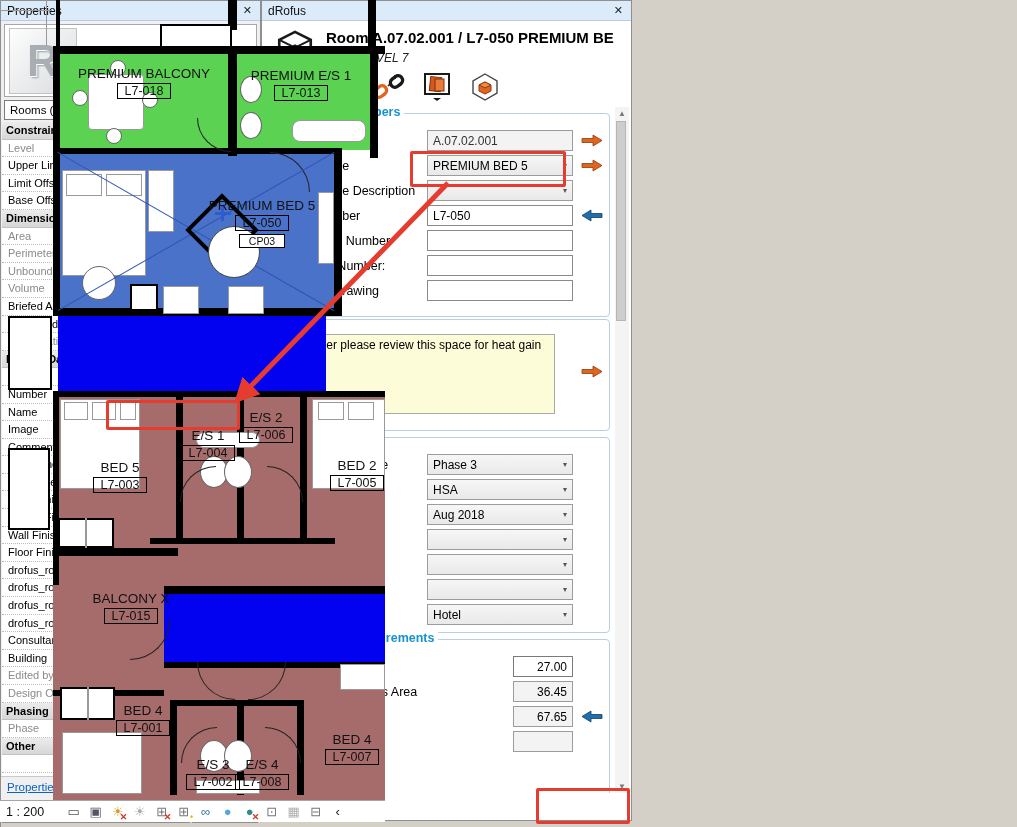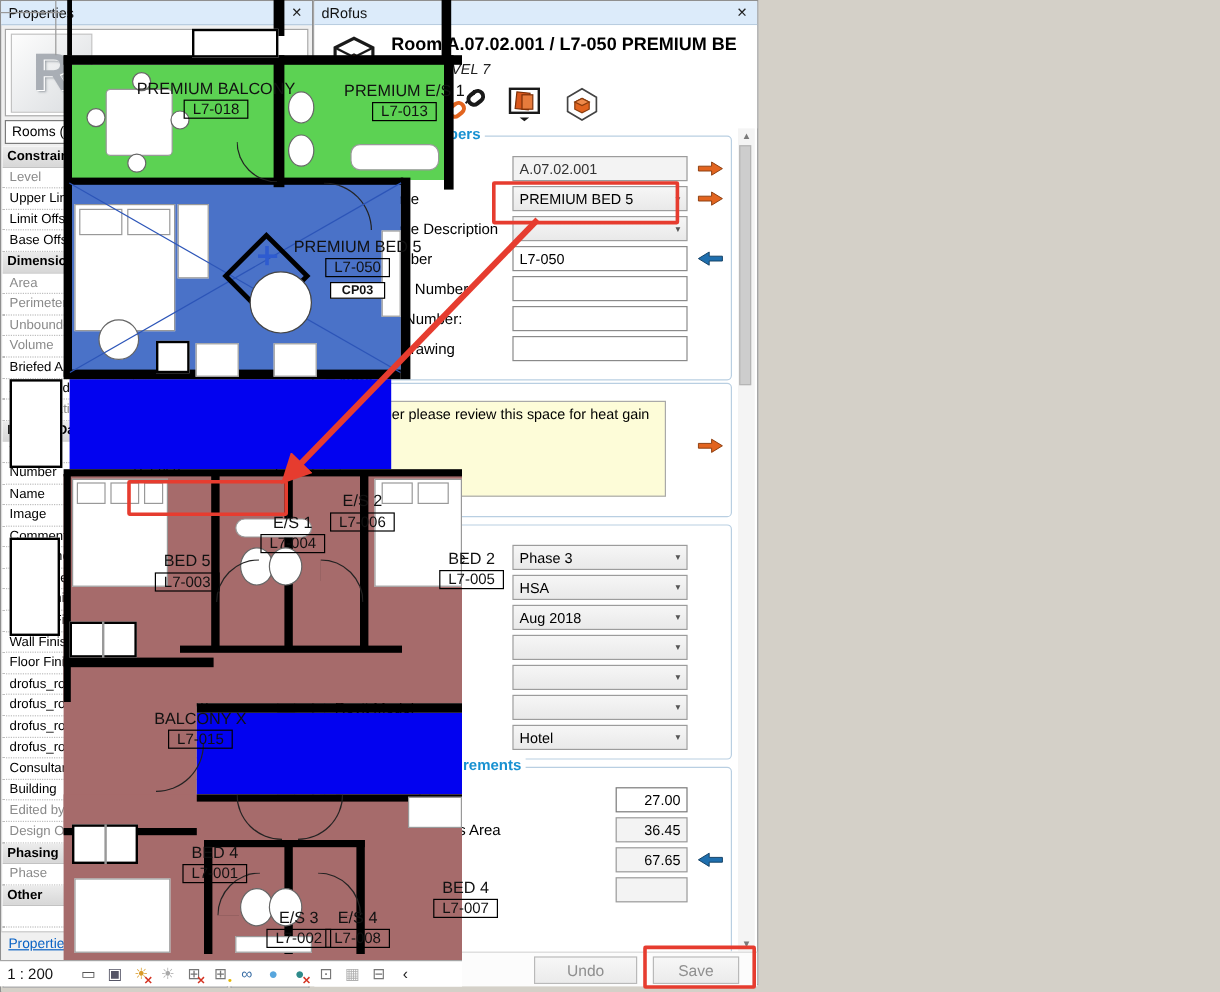--- a/index.html
+++ b/index.html
@@ -84,24 +84,24 @@
   .f-white{position:absolute;background:#fff;border:1px solid #999;box-sizing:border-box;}
   .f-black{position:absolute;background:#fff;border:2px solid #000;box-sizing:border-box;}
   .f-circ{position:absolute;background:#fff;border:1px solid #666;border-radius:50%;box-sizing:border-box;}
   .f-line{position:absolute;background:#999;}
   .r4{border-radius:4px;} .r8{border-radius:8px;}
   .arc{position:absolute;border:0 solid #222;box-sizing:border-box;}
   .arc-tr{border-width:1px 1px 0 0;border-radius:0 100% 0 0;}
   .arc-tl{border-width:1px 0 0 1px;border-radius:100% 0 0 0;}
   .arc-br{border-width:0 1px 1px 0;border-radius:0 0 100% 0;}
   .arc-bl{border-width:0 0 1px 1px;border-radius:0 0 0 100%;}
-  .plan-label{position:absolute;width:140px;text-align:center;color:#111;margin-left:36px;}
+  .plan-label{position:absolute;width:140px;text-align:center;color:#111;}
   .plan-label .rname{font-size:13.5px;white-space:nowrap;}
   .plan-label .tagbox{display:inline-block;margin-top:2px;border:1px solid #000;padding:0 7px;font-size:12.5px;white-space:nowrap;}
-  .plan-label .tag2box{display:inline-block;margin-top:3px;border:1px solid #000;background:#fff;padding:0 9px;font-size:10.5px;font-weight:bold;}
+  .plan-label .tag2box{display:inline-block;margin-top:3px;border:1px solid #000;background:#fff;padding:0 9px;font-size:10.5px;}
   .diag{position:absolute;height:1.4px;background:#2c55b8;transform-origin:0 0;}
   .diamond{position:absolute;left:196px;top:204px;width:52px;height:52px;border:4px solid #000;transform:rotate(45deg);box-sizing:border-box;}
   #view-bar{position:absolute;left:0;top:800px;width:385px;height:22px;background:#fff;border-top:1px solid #a5a5a5;
     display:flex;align-items:center;gap:5px;padding:0 6px;box-sizing:border-box;}
   .scale-lbl{font-size:12.5px;color:#111;margin-right:16px;}
   .vb-icon{position:relative;width:17px;height:17px;display:flex;align-items:center;justify-content:center;font-size:13px;}
   .vb-icon .ovl{position:absolute;right:-1px;bottom:-2px;font-size:9px;font-weight:bold;}
   
   .red-box{position:absolute;border:3px solid #e63c2f;border-radius:2px;pointer-events:none;z-index:60;}
   #arrow-svg{position:absolute;left:0;top:0;width:1017px;height:827px;pointer-events:none;z-index:59;}
@@ -538,34 +538,20 @@
               <div class="ctl num"></div>
               <div class="arrow-slot"></div>
             </div>
           </div>
       </div>
     </div>
     <div id="dr-scroll">
       <div class="sb-arrow" style="top:2px">▲</div>
       <div class="sb-thumb" style="top:14px;height:200px"></div>
       <div class="sb-arrow" style="bottom:2px">▼</div>
-    </div>
-    <div class="dr-footer">
-      <span class="default-chip">
-        <svg width="15" height="17" viewBox="0 0 15 17">
-          <rect x="1" y="1" width="4" height="4" fill="none" stroke="#555"></rect>
-          <rect x="1" y="7" width="4" height="4" fill="none" stroke="#555"></rect>
-          <rect x="1" y="13" width="4" height="3" fill="none" stroke="#555"></rect>
-          <rect x="8" y="1" width="3" height="6" fill="#e2641f" transform="rotate(18 9 4)"></rect>
-          <rect x="10" y="9" width="3" height="6" fill="#e2641f" transform="rotate(18 11 12)"></rect>
-        </svg>
-        <span>Default</span>
-      </span>
-      <span class="dr-btn" style="left:183px;width:86px;">Undo</span>
-      <span class="dr-btn" style="left:282px;width:72px;">Save</span>
     </div>
   </section>
 
   <section id="plan-panel">
     <div id="plan-regions">
         <div class="region" style="left: 58px; top: 54px; width: 172px; height: 96px; background: rgb(92, 210, 83);"></div>
         <div class="region" style="left: 236px; top: 50px; width: 134px; height: 100px; background: rgb(92, 210, 83);"></div>
         <div class="region" style="left: 58px; top: 152px; width: 276px; height: 158px; background: rgb(74, 114, 200);"></div>
         <div class="region" style="left: 58px; top: 316px; width: 268px; height: 75px; background: rgb(2, 2, 240);"></div>
         <div class="region" style="left: 53px; top: 395px; width: 332px; height: 191px; background: rgb(166, 107, 107);"></div>

